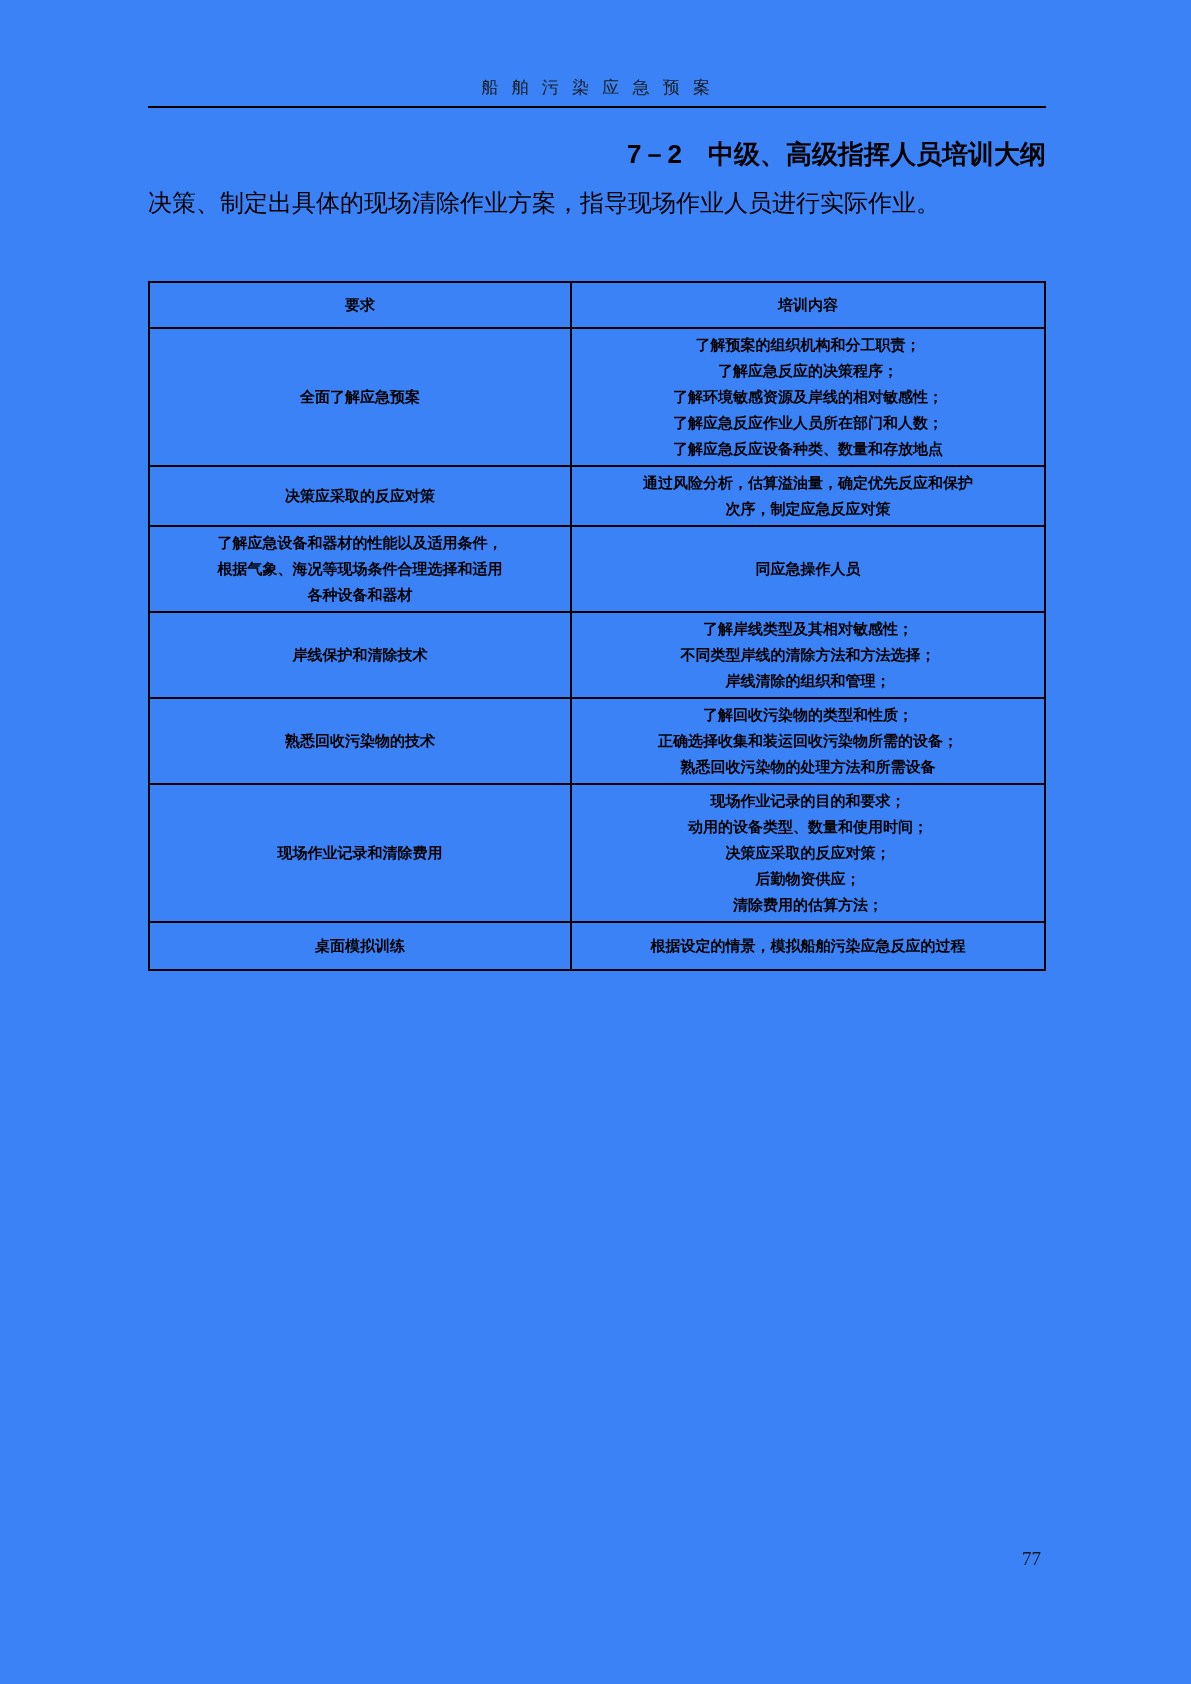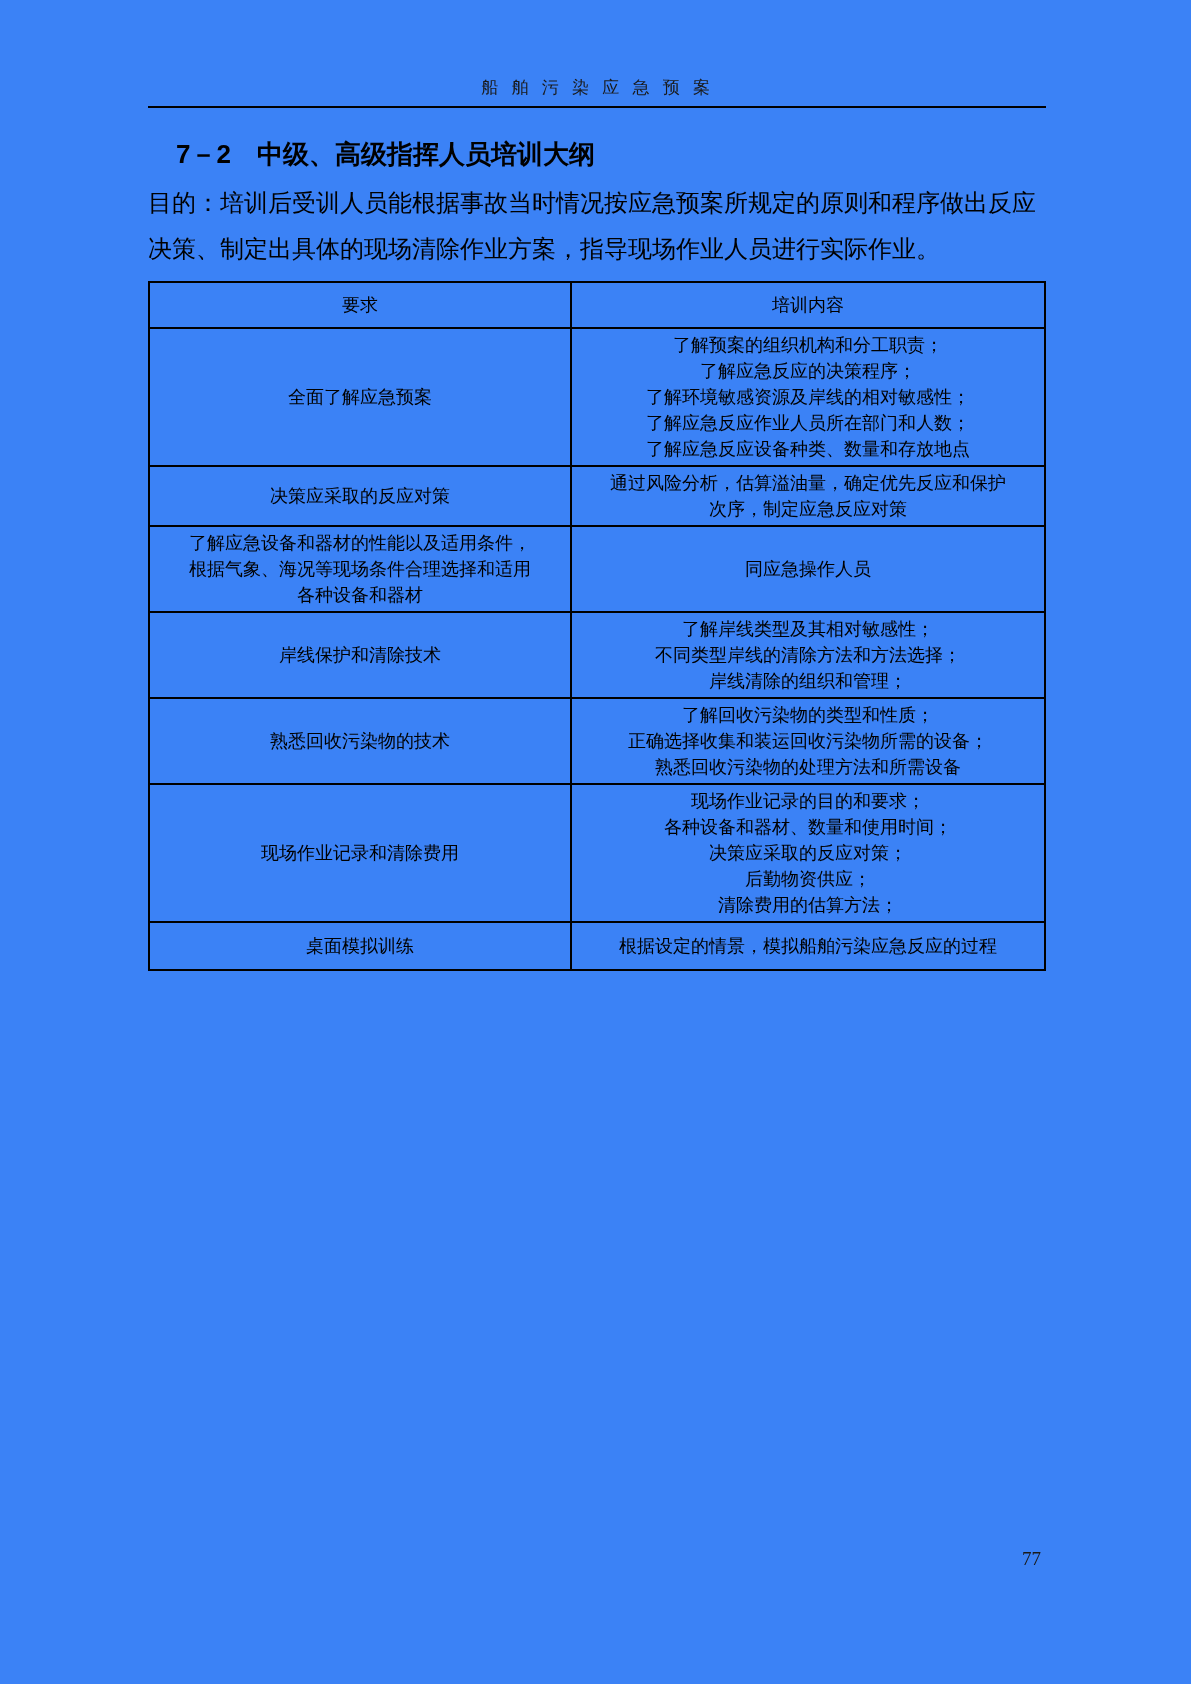--- a/index.html
+++ b/index.html
@@ -20,40 +20,40 @@
     font-size:17px; color:#1a1a1a;
     letter-spacing:3px; word-spacing:3px;
     white-space:nowrap;
   }
   .header-rule {
     position:absolute; top:106px; left:0; width:100%; height:2px;
     background:#000;
   }
   .doc-title {
     position:absolute; top:137px; left:0; width:100%;
-    text-align:left; text-indent:28px;
+    text-align:right; text-indent:28px;
     font-family:"Liberation Sans", sans-serif;
     font-weight:700; font-size:26px; color:#000;
     white-space:nowrap;
   }
   .purpose {
     position:absolute; top:180px; left:0; width:100%;
     font-size:24px; line-height:46px; color:#000;
   }
   .purpose .p-line { white-space:nowrap; }
   table.training-table {
     position:absolute; top:281px; left:0;
     width:898px; table-layout:fixed;
     border-collapse:collapse;
   }
   .training-table th, .training-table td {
     border:2px solid #000;
     text-align:center; vertical-align:middle;
-    font-size:18px; line-height:26px;
-    font-weight:normal; color:#000;
+    font-size:15px; line-height:26px;
+    font-weight:bold; color:#000;
   }
   .training-table th { padding:9px 4px; }
   .training-table td { padding:3px 20px; }
   .training-table tbody tr:last-child td { padding:10px 4px; }
   .cell-line { text-align:center; }
   .page-number {
     position:absolute; left:1022px; top:1540px;
     font-size:19px; color:#1a1a1a;
     font-family:"Liberation Serif", serif;
     margin-top:8px;
@@ -65,21 +65,20 @@
 <div class="page">
   <div class="content">
 
     <div class="running-header">船 舶 污 染 应 急 预 案</div>
 
     <div class="header-rule"></div>
 
     <div class="doc-title">7－2　中级、高级指挥人员培训大纲</div>
 
     <div class="purpose">
-      <div class="p-line">目的：培训后受训人员能根据事故当时情况按应急预案所规定的原则和程序做出反应</div>
       <div class="p-line">决策、制定出具体的现场清除作业方案，指导现场作业人员进行实际作业。</div>
     </div>
 
     <table class="training-table">
       <colgroup>
         <col style="width:47.1%">
         <col style="width:52.9%">
       </colgroup>
       <thead>
         <tr>
@@ -138,21 +137,21 @@
               <div class="cell-line">正确选择收集和装运回收污染物所需的设备；</div>
               <div class="cell-line">熟悉回收污染物的处理方法和所需设备</div>
             </td>
           </tr>
           <tr>
             <td>
               <div class="cell-line">现场作业记录和清除费用</div>
             </td>
             <td>
               <div class="cell-line">现场作业记录的目的和要求；</div>
-              <div class="cell-line">各种设备和器材、数量和使用时间；</div>
+              <div class="cell-line">动用的设备类型、数量和使用时间；</div>
               <div class="cell-line">决策应采取的反应对策；</div>
               <div class="cell-line">后勤物资供应；</div>
               <div class="cell-line">清除费用的估算方法；</div>
             </td>
           </tr>
           <tr>
             <td>
               <div class="cell-line">桌面模拟训练</div>
             </td>
             <td>

